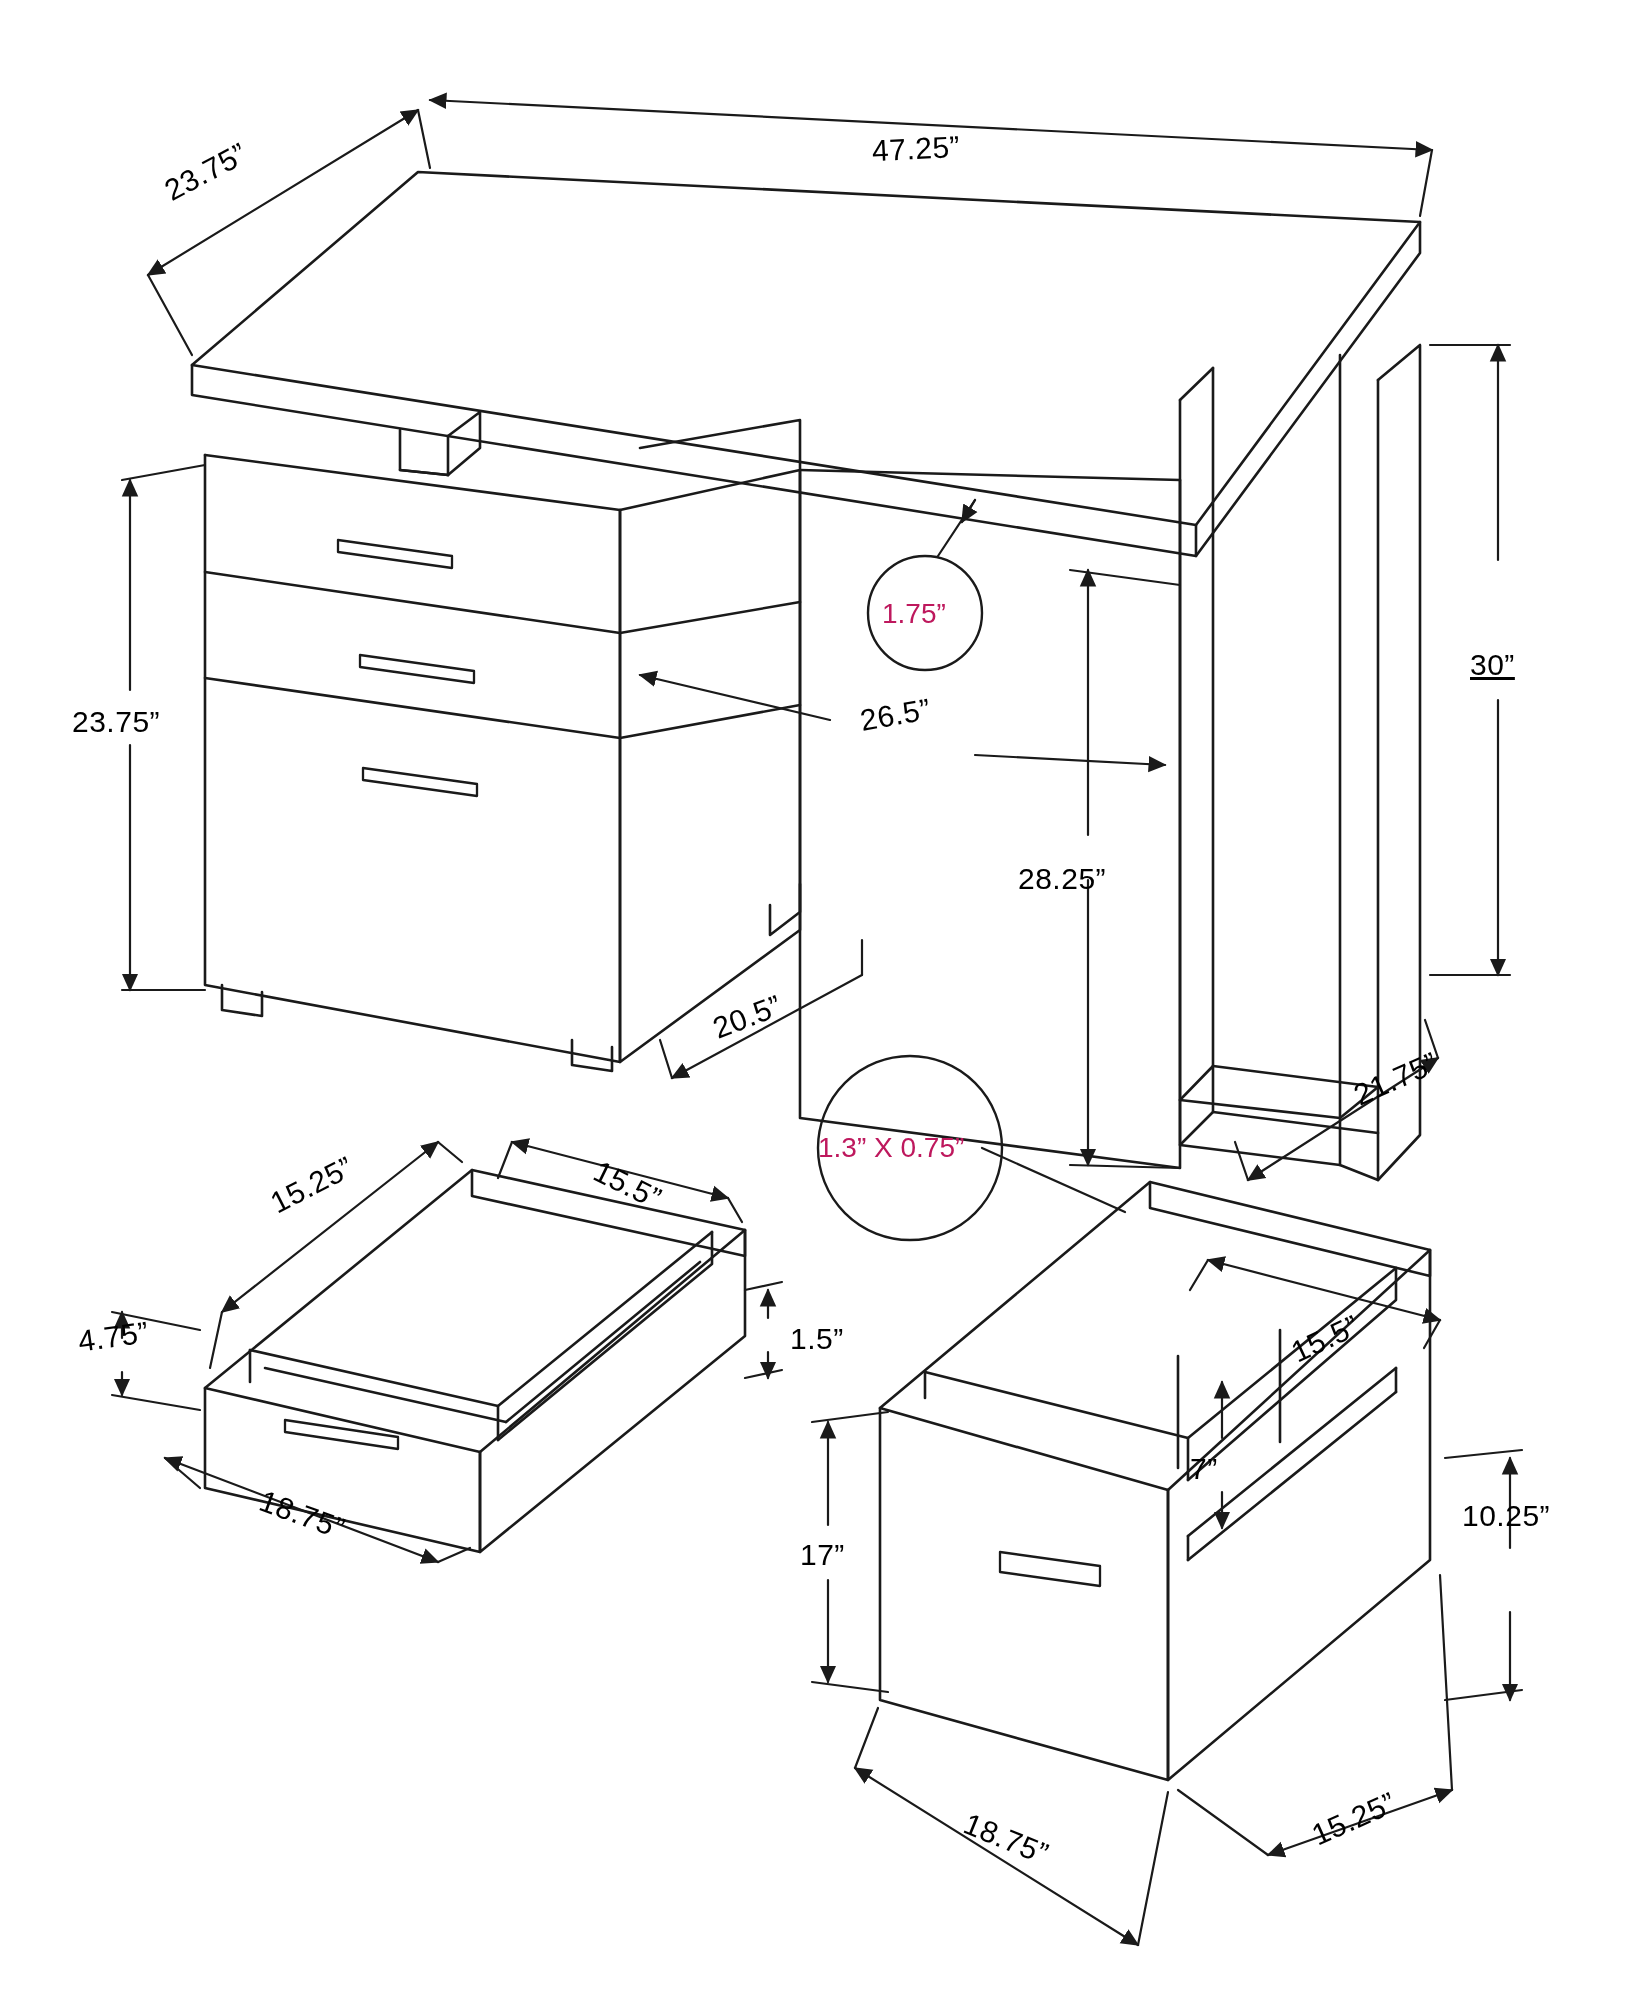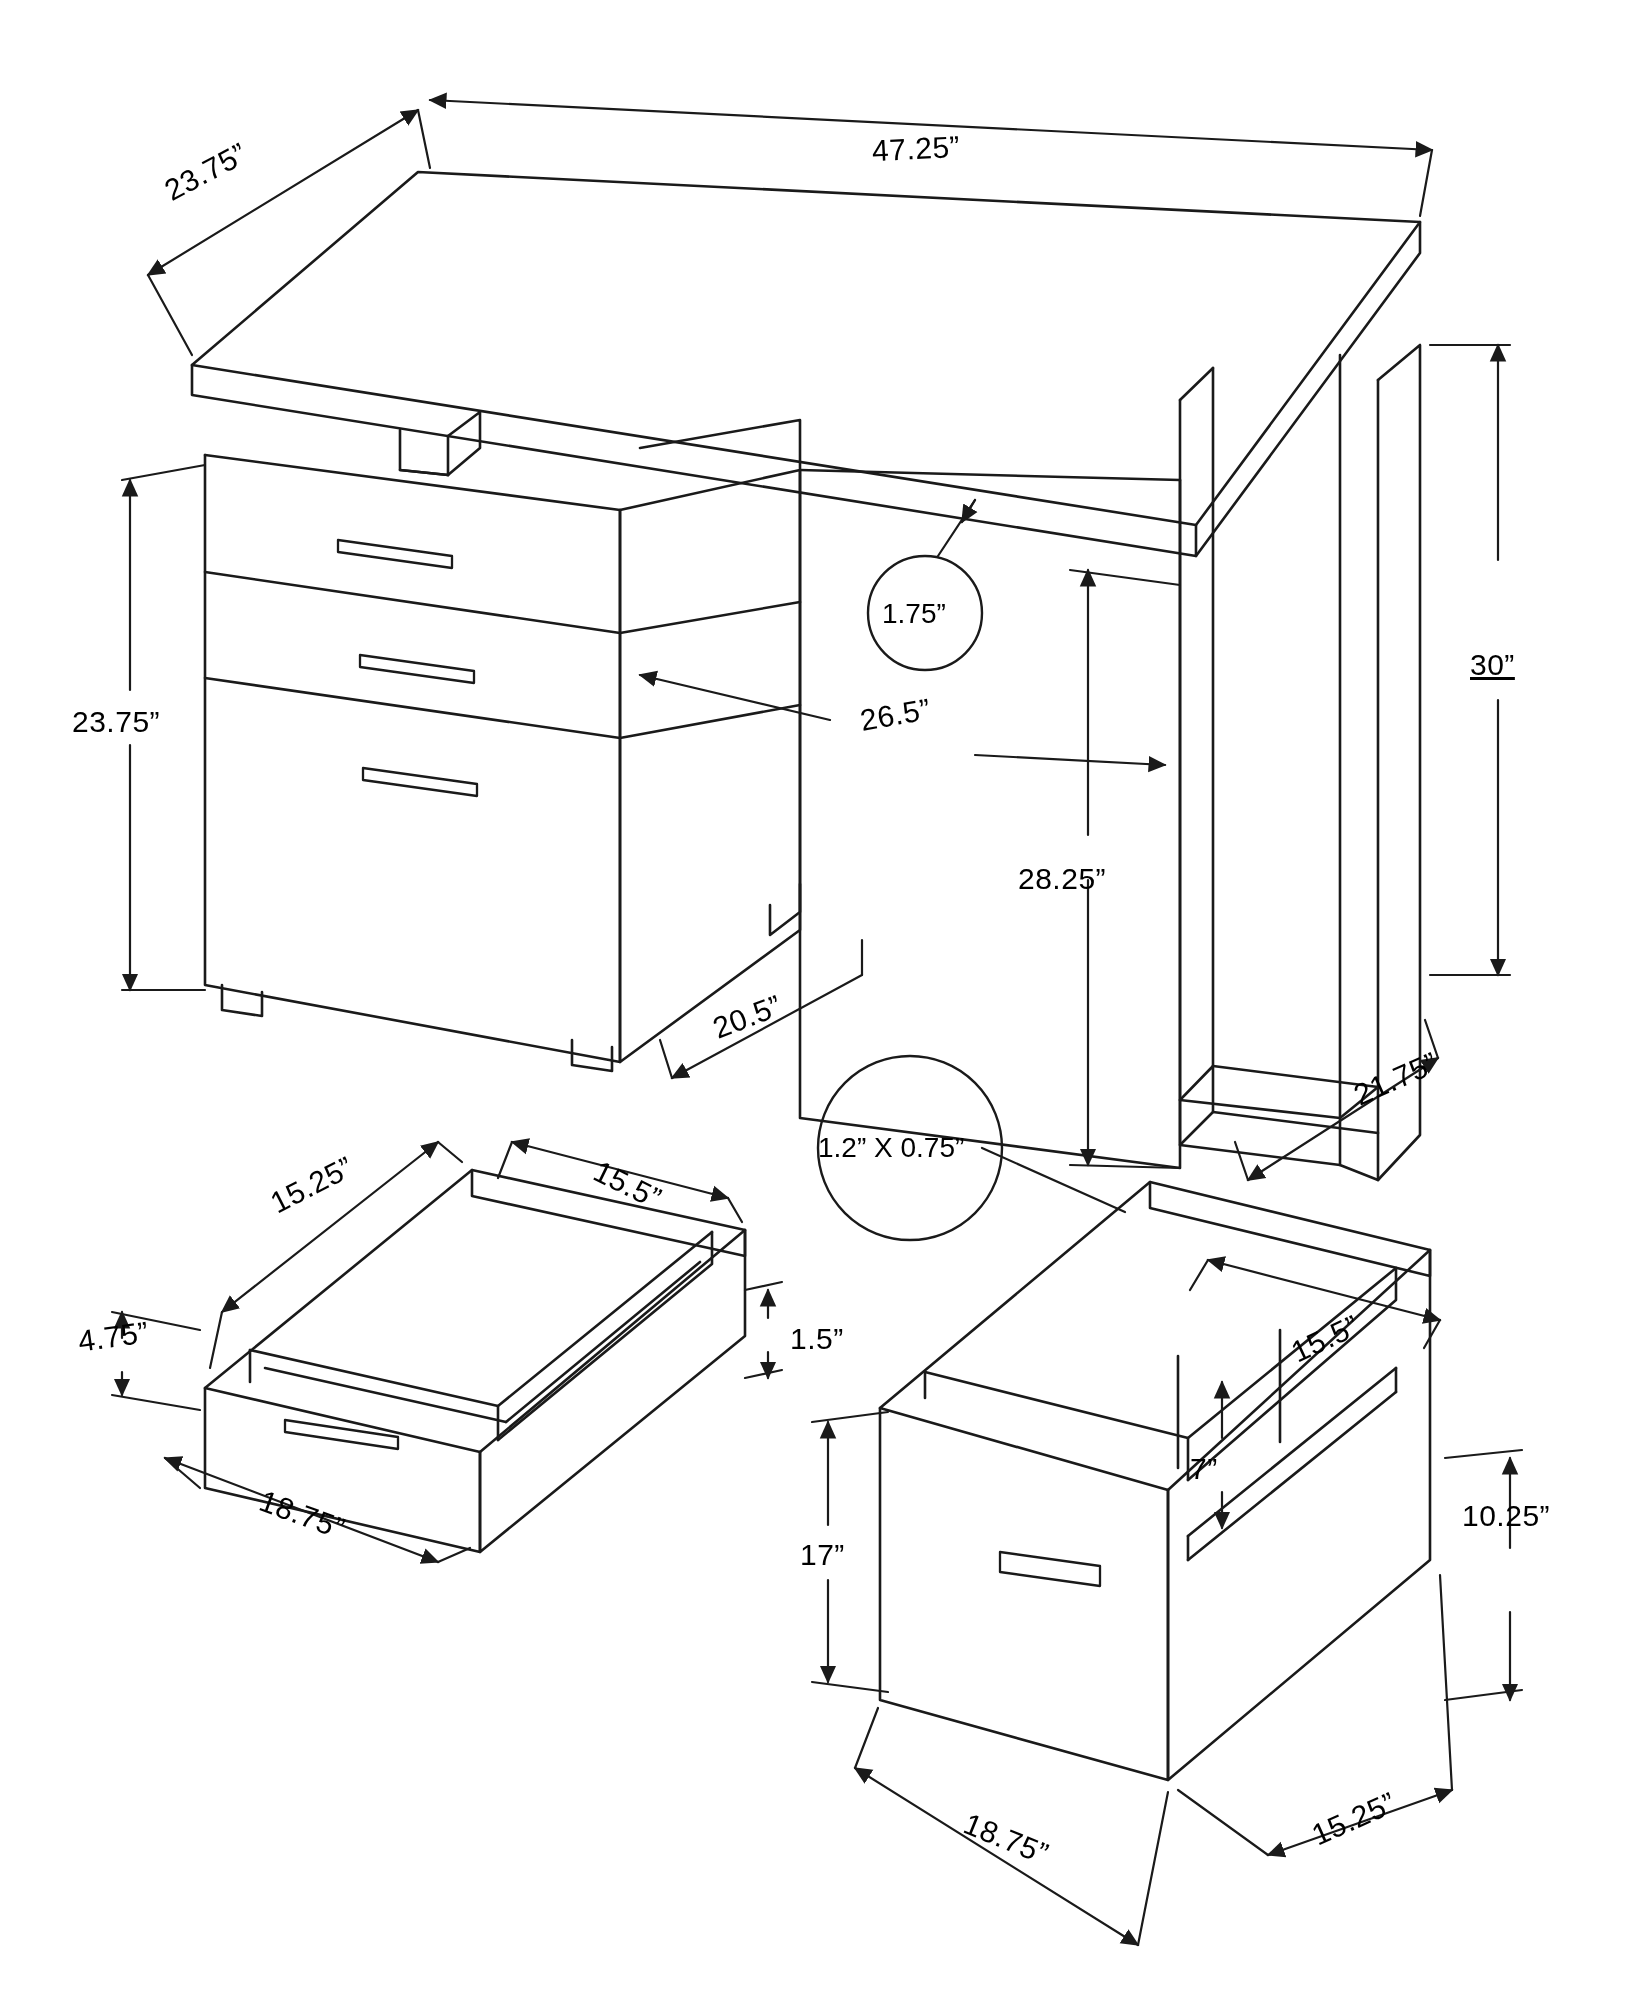--- a/index.html
+++ b/index.html
@@ -30,21 +30,21 @@
   .dim-label {
     position: absolute;
     color: #000000;
     font-size: 30px;
     font-weight: 400;
     white-space: nowrap;
     letter-spacing: 0.5px;
   }
   .callout-label {
     position: absolute;
-    color: #000000;
+    color: #be185d;
     font-size: 28px;
     white-space: nowrap;
   }
 </style>
 </head>
 <body>
 
 <div id="sheet">
 
   <svg id="drawing" viewBox="0 0 1648 2000" xmlns="http://www.w3.org/2000/svg">
@@ -267,15 +267,15 @@
   <div class="dim-label" style="left:800px;top:1538px;">17”</div>
 
   <div class="dim-label" style="left:1462px;top:1499px;">10.25”</div>
 
   <div class="dim-label" style="left:962px;top:1822px;transform:rotate(22deg);">18.75”</div>
 
   <div class="dim-label" style="left:1310px;top:1802px;transform:rotate(-24deg);">15.25”</div>
 
   <div class="callout-label" style="left:882px;top:598px;">1.75”</div>
 
-  <div class="callout-label" style="left:818px;top:1132px;">1.2” X 0.75”</div>
+  <div class="callout-label" style="left:818px;top:1132px;">1.3” X 0.75”</div>
 
 </div>
 
 </body></html>

